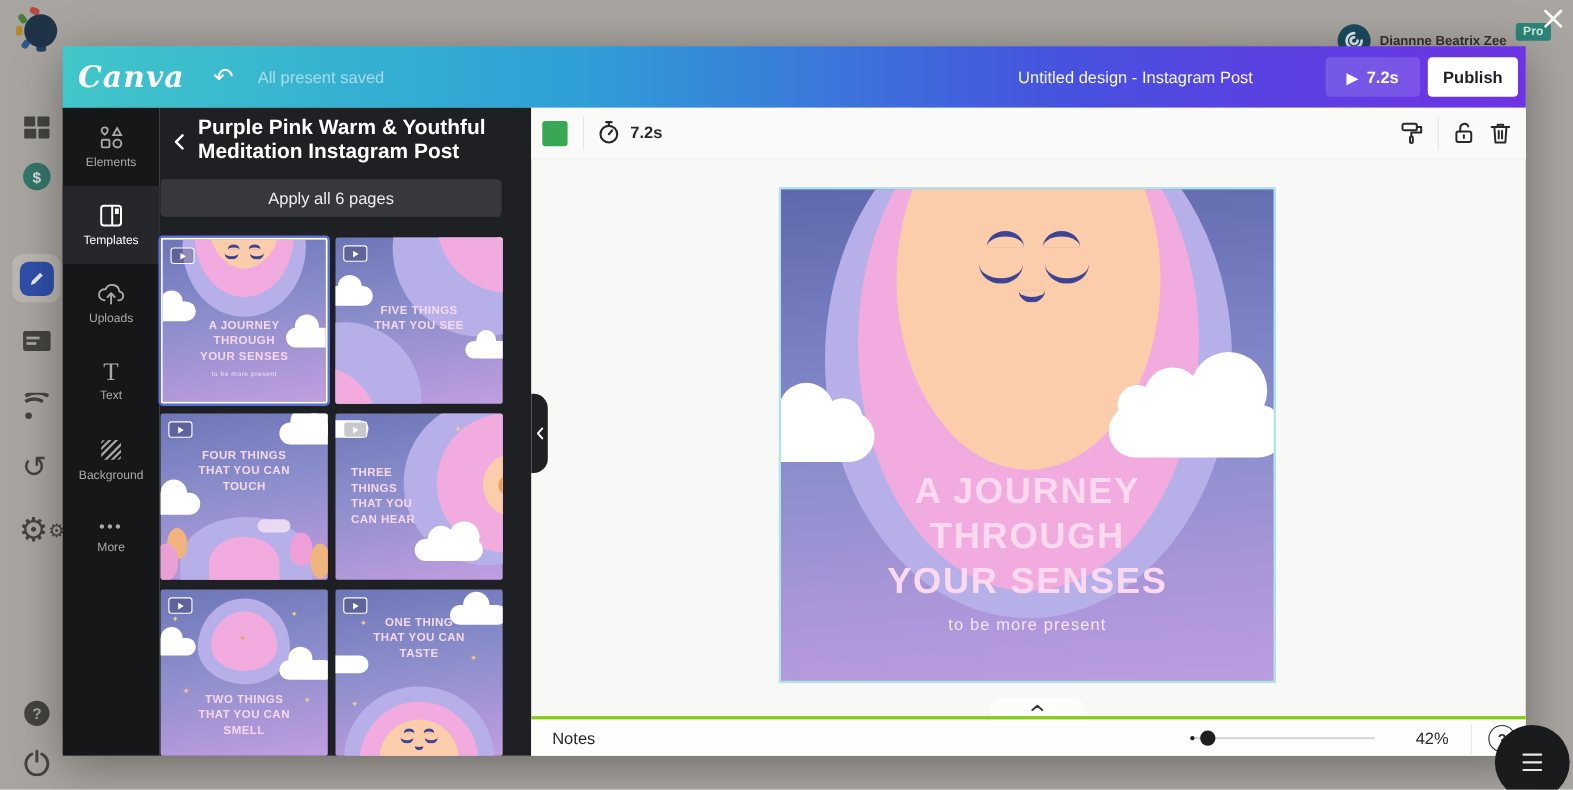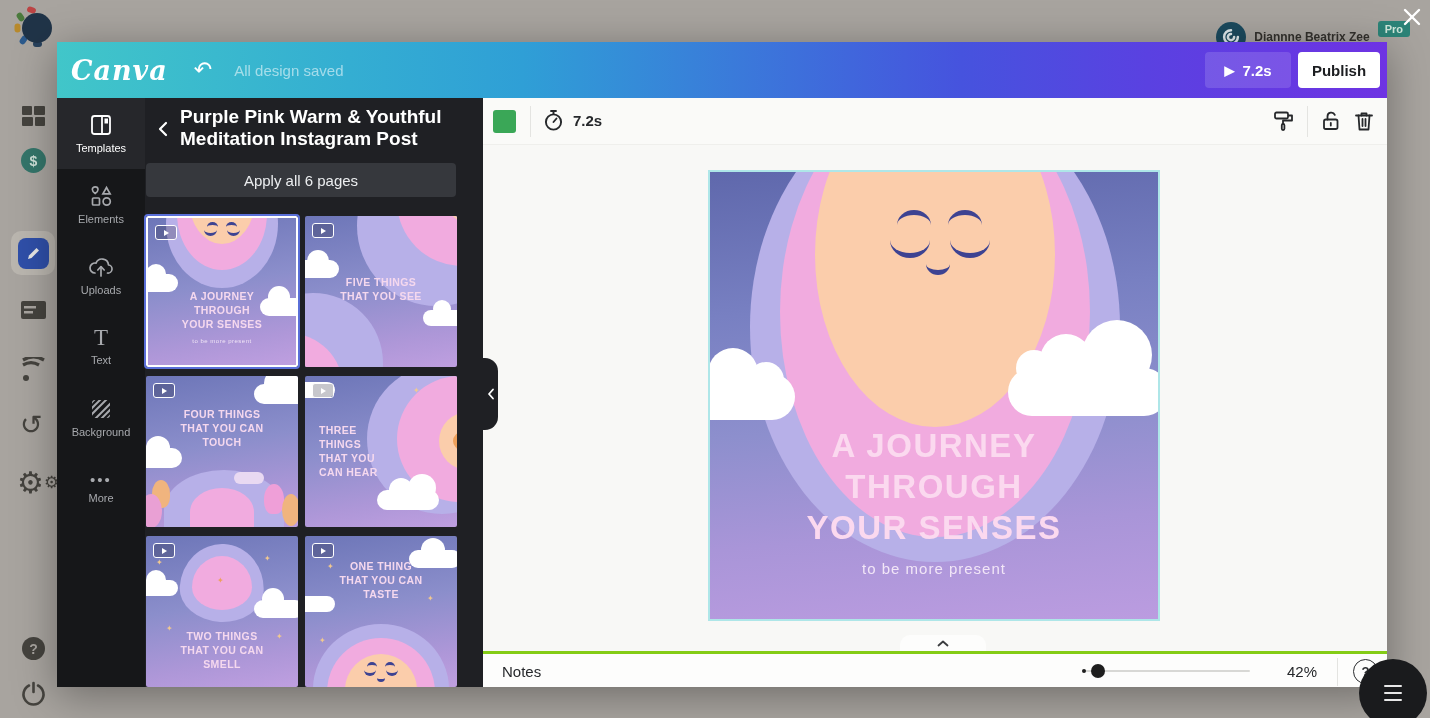--- a/index.html
+++ b/index.html
@@ -182,45 +182,46 @@
         <div class="bar"></div>
         <div class="bar"></div>
     </div>
   </div>
 
   <div class="modal">
 
     <div class="topbar">
       <span class="logo">Canva</span>
       <span class="undo">↶</span>
-      <span class="saved">All design saved</span>
+      <span class="saved">All present saved</span>
+      <div class="doctitle">Untitled design - Instagram Post</div>
       <div class="playbtn">
         <span class="tri">▶</span>
         <span>7.2s</span>
       </div>
       <div class="publish">Publish</div>
     </div>
 
     <nav class="rail">
-      <div class="item active">
-        <svg width="24" height="24" viewBox="0 0 24 24">
-            <rect x="3" y="3" width="18" height="18" rx="2.5" fill="none" stroke="#fff" stroke-width="1.8"></rect>
-            <line x1="13" y1="3" x2="13" y2="21" stroke="#fff" stroke-width="1.8"></line>
-            <rect x="15.5" y="5.5" width="3.5" height="5" fill="#fff"></rect>
-          </svg>
-        <span class="lbl">Templates</span>
-      </div>
       <div class="item">
         <svg width="24" height="24" viewBox="0 0 24 24" fill="none" stroke="#a7a9ad" stroke-width="1.7">
             <path d="M6.5 3.5 c-1.8 0 -3 1.3 -3 2.8 c0 2.2 3 4.2 3 4.2 s3 -2 3 -4.2 c0 -1.5 -1.2 -2.8 -3 -2.8 z" transform="translate(0,-0.5) scale(0.95)"></path>
             <path d="M17.5 3.5 l3.6 6.3 h-7.2 z"></path>
             <rect x="3.5" y="14" width="7" height="7" rx="1"></rect>
             <circle cx="17.7" cy="17.5" r="3.6"></circle>
           </svg>
         <span class="lbl">Elements</span>
+      </div>
+      <div class="item active">
+        <svg width="24" height="24" viewBox="0 0 24 24">
+            <rect x="3" y="3" width="18" height="18" rx="2.5" fill="none" stroke="#fff" stroke-width="1.8"></rect>
+            <line x1="13" y1="3" x2="13" y2="21" stroke="#fff" stroke-width="1.8"></line>
+            <rect x="15.5" y="5.5" width="3.5" height="5" fill="#fff"></rect>
+          </svg>
+        <span class="lbl">Templates</span>
       </div>
       <div class="item">
         <svg width="26" height="24" viewBox="0 0 26 24" fill="none" stroke="#a7a9ad" stroke-width="1.7" stroke-linecap="round" stroke-linejoin="round">
             <path d="M7 18 a5 5 0 1 1 1 -9.9 a6.5 6.5 0 0 1 12.5 1.9 a4 4 0 0 1 -1 8"></path>
             <line x1="13" y1="12" x2="13" y2="21"></line>
             <path d="M9.8 15 L13 11.6 L16.2 15"></path>
           </svg>
         <span class="lbl">Uploads</span>
       </div>
       <div class="item">

